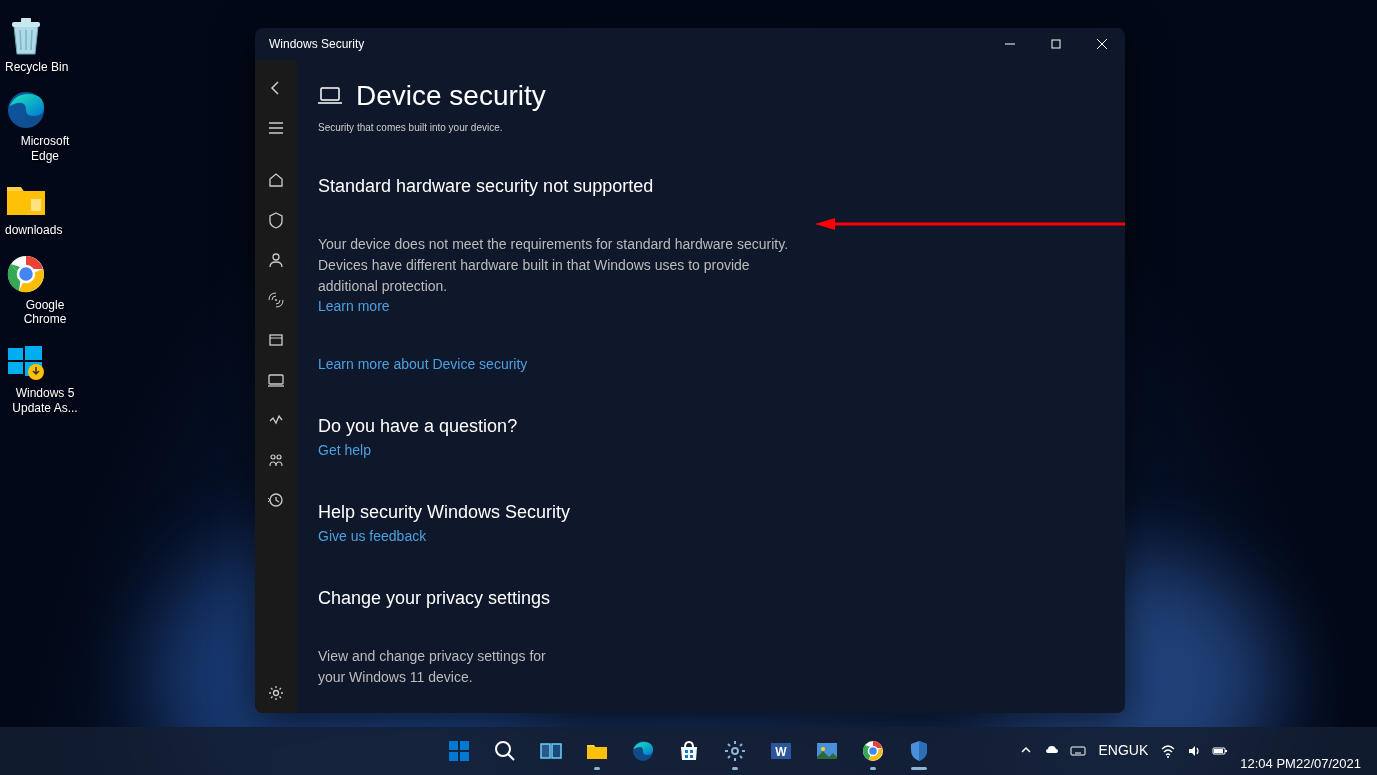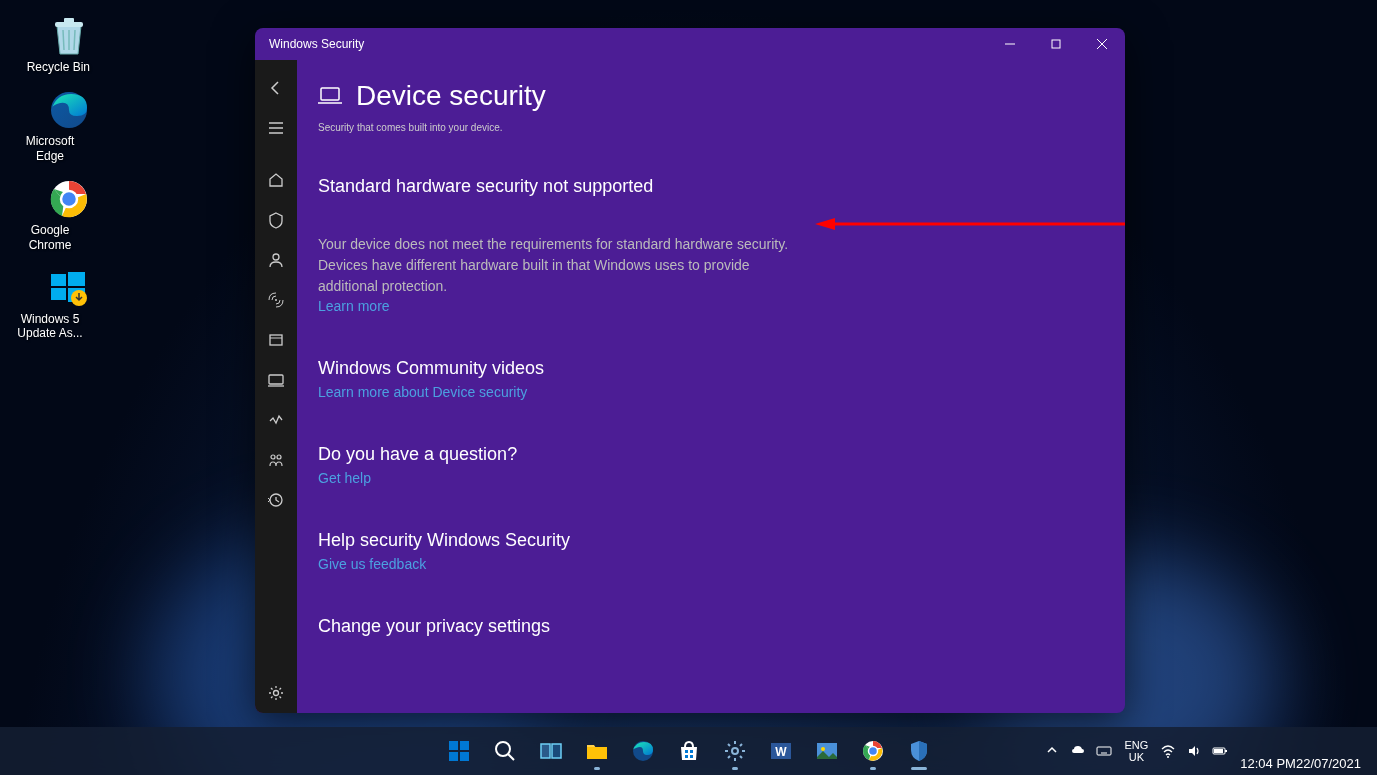--- a/index.html
+++ b/index.html
@@ -7,37 +7,37 @@
   width: 1377px; height: 775px;
   background: radial-gradient(ellipse at 50% 120%, #1a3a6e 0%, #0a1a3a 40%, #020817 70%);
   position: relative; overflow: hidden;
 }
 .bloom { position: absolute; border-radius: 50%; filter: blur(40px); opacity: 0.5; }
 .bloom1 { width: 400px; height: 300px; background: #2a5fb5; left: 150px; bottom: -50px; }
 .bloom2 { width: 300px; height: 250px; background: #3a6fc5; right: 100px; bottom: -30px; }
 
 
 .desktop-icons { position: absolute; top: 10px; left: 5px; width: 85px; }
-.desktop-icon { display: flex; flex-direction: column; align-items: flex-end; padding: 5px 0 10px; cursor: pointer; }
+.desktop-icon { display: flex; flex-direction: column; align-items: flex-start; padding: 5px 0 10px; cursor: pointer; }
 .desktop-icon .dicon { width: 42px; height: 42px; display: flex; align-items: center; justify-content: center; }
 .desktop-icon .dlabel { color: #fff; font-size: 12px; text-align: center; margin-top: 3px; text-shadow: 1px 1px 2px rgba(0,0,0,0.8); line-height: 1.2; max-width: 80px; }
 
 
 .recycle-bin-svg { width: 36px; height: 40px; }
 
 .edge-svg { width: 40px; height: 40px; }
 
 .folder-svg { width: 42px; height: 36px; }
 
 .chrome-svg { width: 40px; height: 40px; }
 
 .winup-svg { width: 40px; height: 40px; }
 
 
-.window { position: absolute; left: 255px; top: 28px; width: 870px; height: 685px; background: #4c1d95; border-radius: 8px; box-shadow: 0 10px 40px rgba(0,0,0,0.6); display: flex; flex-direction: column; overflow: hidden; }
+.window { position: absolute; left: 255px; top: 28px; width: 870px; height: 685px; background: #0f172a; border-radius: 8px; box-shadow: 0 10px 40px rgba(0,0,0,0.6); display: flex; flex-direction: column; overflow: hidden; }
 .titlebar { height: 32px; display: flex; align-items: center; padding-left: 14px; color: #fff; font-size: 12px; }
 .titlebar-spacer { flex: 1; }
 .win-btn { width: 46px; height: 32px; display: flex; align-items: center; justify-content: center; cursor: pointer; }
 .win-btn svg { width: 10px; height: 10px; }
 
 .window-body { flex: 1; display: flex; overflow: hidden; }
 .sidebar { width: 42px; background: #1a1a1a; display: flex; flex-direction: column; padding-top: 8px; }
 .side-item { width: 42px; height: 40px; display: flex; align-items: center; justify-content: center; cursor: pointer; color: #ccc; }
 .side-spacer { flex: 1; }
 .side-item svg { width: 18px; height: 18px; }
@@ -62,21 +62,21 @@
 .taskbar { position: absolute; bottom: 0; left: 0; right: 0; height: 48px; background: rgba(20,30,50,0.85); backdrop-filter: blur(20px); display: flex; align-items: center; }
 .tb-center { position: absolute; left: 50%; transform: translateX(-50%); display: flex; gap: 6px; }
 .tb-item { width: 40px; height: 40px; display: flex; align-items: center; justify-content: center; border-radius: 4px; cursor: pointer; position: relative; }
 .tb-item.active::after { content: ''; position: absolute; bottom: 1px; width: 6px; height: 3px; background: #8ab4d8; border-radius: 2px; }
 .tb-item.open::after { content: ''; position: absolute; bottom: 1px; width: 16px; height: 3px; background: #8ab4d8; border-radius: 2px; }
 .tb-item svg, .tb-item .ticon { width: 24px; height: 24px; }
 
 .tb-right { position: absolute; right: 8px; display: flex; align-items: center; gap: 12px; color: #fff; font-size: 12px; }
 .tb-tray { display: flex; align-items: center; gap: 10px; }
 .tb-tray svg { width: 16px; height: 16px; }
-.tb-lang { display: flex; flex-direction: column; align-items: center; line-height: 1.1; font-size: 11px; }
+.tb-lang { display: flex; flex-direction: row; align-items: center; line-height: 1.1; font-size: 14px; }
 .tb-clock { display: flex; flex-direction: row; align-items: flex-end; line-height: 1.2; font-size: 13px; padding-right: 8px; margin-top: 26px; }
 .chevron-up { cursor: pointer; }
 </style>
 </head>
 <body>
 
 <div class="bloom bloom1"></div>
 <div class="bloom bloom2"></div>
 
 <div class="desktop-icons">
@@ -105,20 +105,30 @@
             </linearGradient>
           </defs>
           <circle cx="20" cy="20" r="18" fill="url(#eg1)"></circle>
           <path d="M3 18 Q 8 4 22 4 Q 38 4 38 18 Q 38 26 28 26 Q 20 26 20 20 Q 20 10 8 14 Q 3 16 3 18" fill="url(#eg2)"></path>
         </svg>
     </div>
     <div class="dlabel">Microsoft Edge</div>
   </div>
   <div class="desktop-icon">
     <div class="dicon">
+      <svg class="folder-svg" viewBox="0 0 42 36">
+          <path d="M2 6 L16 6 L20 12 L40 12 L40 34 L2 34 Z" fill="#ffd04c"></path>
+          <path d="M2 10 L40 10 L40 34 L2 34 Z" fill="#ffc107"></path>
+          <rect x="26" y="18" width="10" height="12" fill="#fff" opacity="0.5"></rect>
+        </svg>
+    </div>
+    <div class="dlabel">downloads</div>
+  </div>
+  <div class="desktop-icon">
+    <div class="dicon">
       <svg class="chrome-svg" viewBox="0 0 40 40">
           <circle cx="20" cy="20" r="18" fill="#fff"></circle>
           <path d="M20 2 A18 18 0 0 1 37 15 L20 15 Z" fill="#ea4335"></path>
           <path d="M37 15 A18 18 0 0 1 13 37 L20 22 L37 15" fill="#fbbc05"></path>
           <path d="M13 37 A18 18 0 0 1 5 10 L15 22 Z" fill="#34a853"></path>
           <path d="M5 10 L20 15 L15 22 Z" fill="#34a853"></path>
           <circle cx="20" cy="20" r="8" fill="#4285f4"></circle>
           <circle cx="20" cy="20" r="8" fill="none" stroke="#fff" stroke-width="2.5"></circle>
         </svg>
     </div>
@@ -246,36 +256,36 @@
       </div>
       <p class="page-subtitle">Security that comes built into your device.</p>
 
       <div class="section">
         <div class="section-title">Standard hardware security not supported</div>
         <div class="section-body">Your device does not meet the requirements for standard hardware security. Devices have different hardware built in that Windows uses to provide additional protection.</div>
         <a class="link">Learn more</a>
       </div>
 
       <div class="section">
-        <div class="section-title">Windows Community videos</div>
         <a class="link">Learn more about Device security</a>
       </div>
 
       <div class="section">
         <div class="section-title">Do you have a question?</div>
         <a class="link">Get help</a>
       </div>
 
       <div class="section">
         <div class="section-title">Help security Windows Security</div>
         <a class="link">Give us feedback</a>
       </div>
 
       <div class="section">
         <div class="section-title">Change your privacy settings</div>
+        <div class="section-body" style="max-width:240px">View and change privacy settings for your Windows 11 device.</div>
       </div>
     </div>
   </div>
 </div>
 
 <svg class="arrow" viewBox="0 0 310 12">
   <line x1="310" y1="6" x2="18" y2="6" stroke="#ff0000" stroke-width="3"></line>
   <polygon points="0,6 20,0 20,12" fill="#ff0000"></polygon>
 </svg>
 

